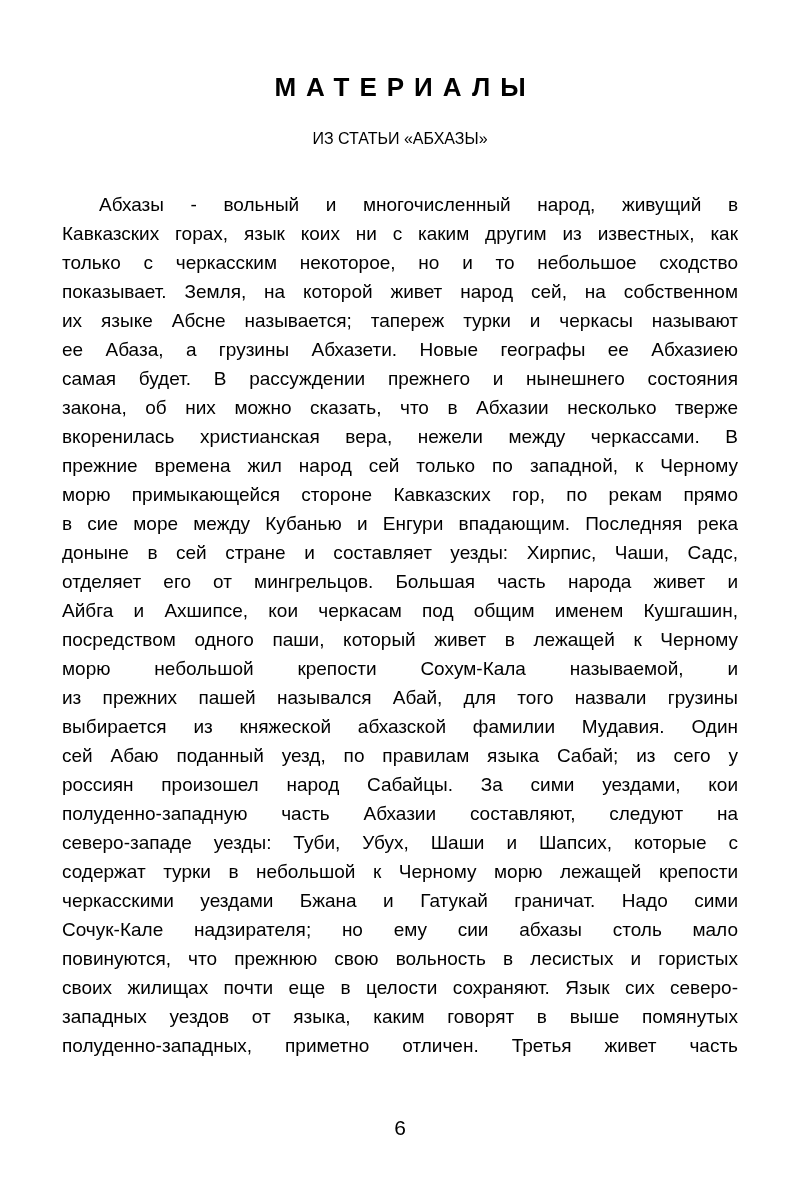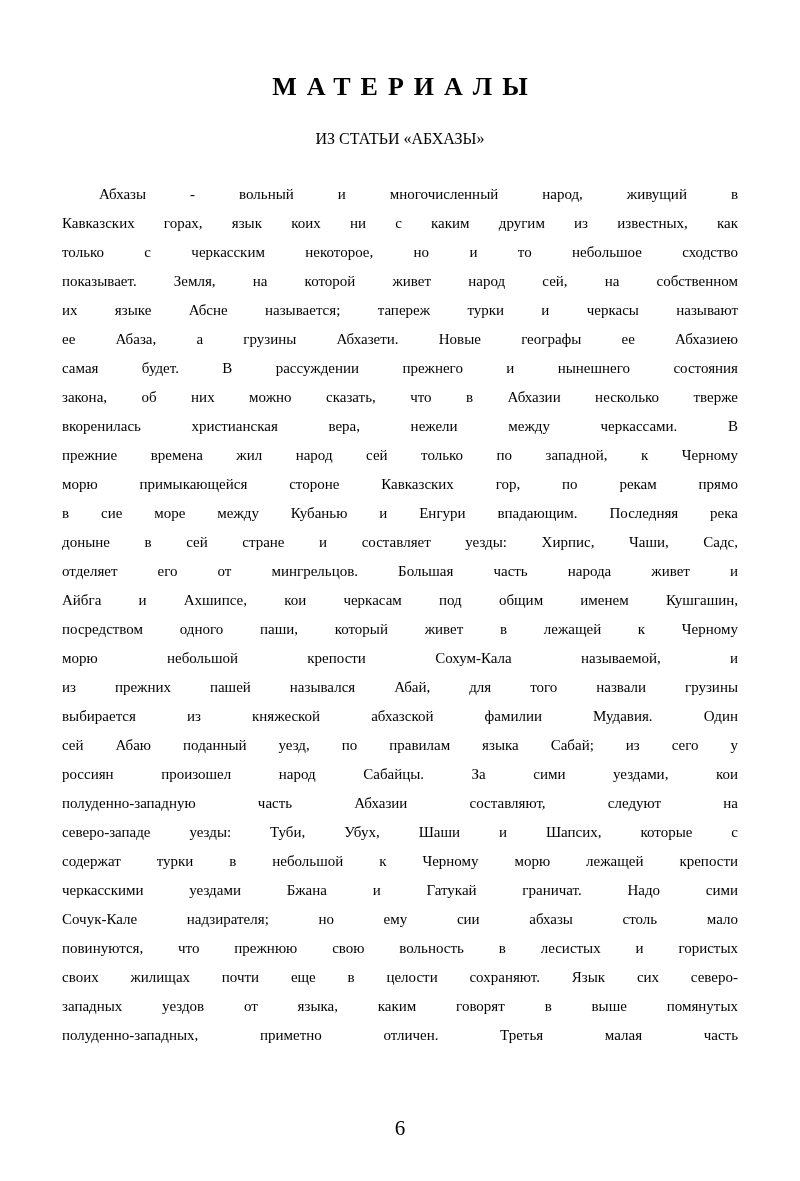--- a/index.html
+++ b/index.html
@@ -6,21 +6,21 @@
     margin: 0;
     padding: 0;
     background: #ffffff;
   }
   .page {
     position: relative;
     width: 800px;
     height: 1181px;
     background: #ffffff;
     color: #000000;
-    font-family: Liberation Serif, serif;
+    font-family: Liberation Sans, sans-serif;
     overflow: hidden;
   }
   .title {
     position: absolute;
     top: 72px;
     left: 62px;
     width: 676px;
     margin: 0;
     text-align: center;
     font-size: 26px;
@@ -36,24 +36,24 @@
     left: 62px;
     width: 676px;
     margin: 0;
     text-align: center;
     font-size: 16px;
     font-weight: normal;
     white-space: nowrap;
   }
   .body-text {
     position: absolute;
-    top: 180px;
+    top: 190px;
     left: 62px;
     width: 676px;
-    font-size: 15px;
+    font-size: 19px;
     line-height: 29px;
     overflow: hidden;
   }
   .body-text .line {
     height: 29px;
     white-space: nowrap;
     text-align: justify;
     text-align-last: justify;
     text-justify: inter-word;
   }
@@ -100,17 +100,17 @@
       <div class="line">сей Абаю поданный уезд, по правилам языка Сабай; из сего у</div>
       <div class="line">россиян произошел народ Сабайцы. За сими уездами, кои</div>
       <div class="line">полуденно-западную часть Абхазии составляют, следуют на</div>
       <div class="line">северо-западе уезды: Туби, Убух, Шаши и Шапсих, которые с</div>
       <div class="line">содержат турки в небольшой к Черному морю лежащей крепости</div>
       <div class="line">черкасскими уездами Бжана и Гатукай граничат. Надо сими</div>
       <div class="line">Сочук-Кале надзирателя; но ему сии абхазы столь мало</div>
       <div class="line">повинуются, что прежнюю свою вольность в лесистых и гористых</div>
       <div class="line">своих жилищах почти еще в целости сохраняют. Язык сих северо-</div>
       <div class="line">западных уездов от языка, каким говорят в выше помянутых</div>
-      <div class="line">полуденно-западных, приметно отличен. Третья малая часть</div>
+      <div class="line">полуденно-западных, приметно отличен. Третья живет часть</div>
     </div>
 
   <div class="page-number">6</div>
 </div>
 
 </body></html>

